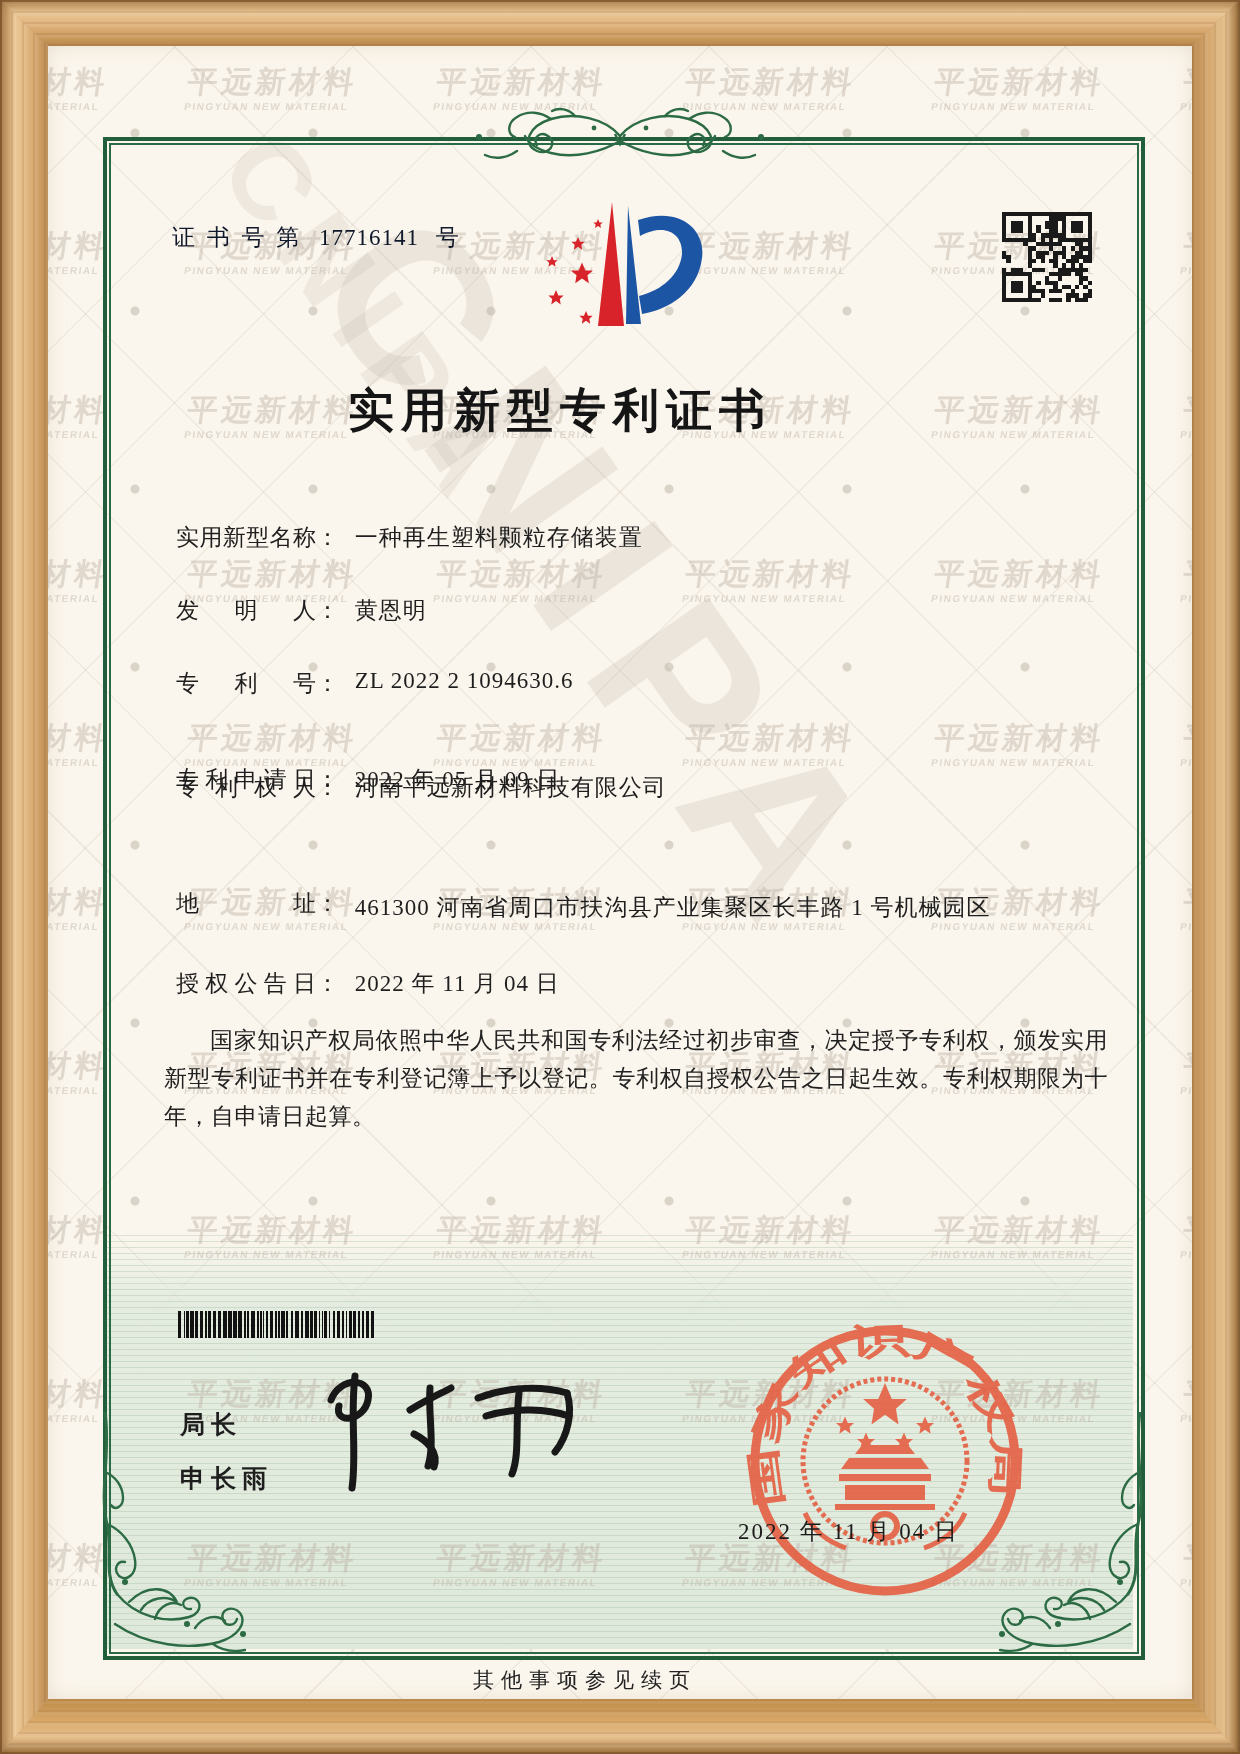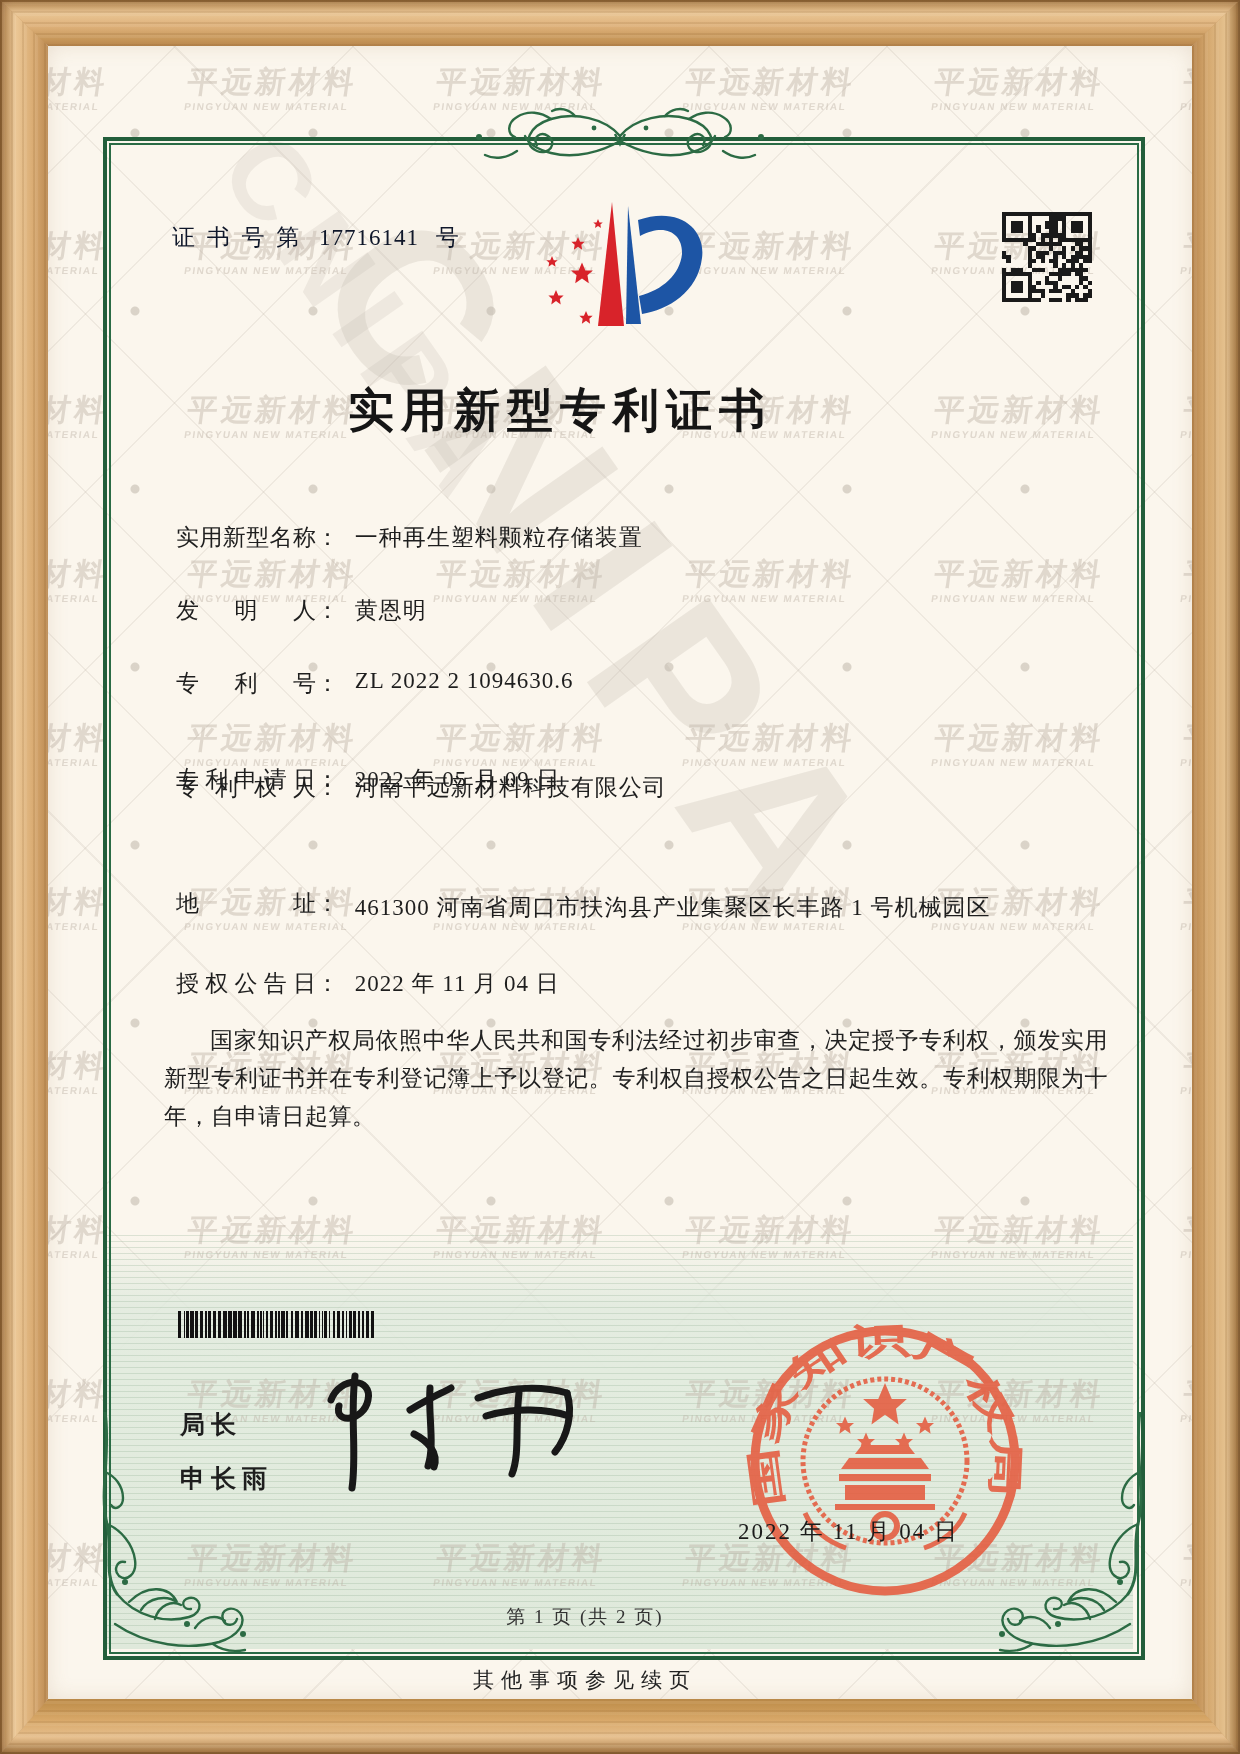--- a/index.html
+++ b/index.html
@@ -819,21 +819,20 @@
         <use href="#star" transform="translate(162,124) scale(0.95)"></use>
         <path d="M113,136 h60 l-7,-9 h-46 Z"></path>
         <path d="M99,151 h88 l-8,-11 h-72 Z"></path>
         <rect x="97" y="156" width="92" height="7"></rect>
         <rect x="103" y="167" width="80" height="15"></rect>
         <rect x="93" y="186" width="100" height="6"></rect>
       </g>
     </svg>
     <div class="seal-date">2022 年 11 月 04 日</div>
 
-    <div class="page-info">第 1 页 (共 2 页)</div>
     <div class="cont-note">其他事项参见续页</div>
   </div>
 
   <div class="wood wood-top"></div>
   <div class="wood wood-bottom"></div>
   <div class="wood wood-left"></div>
   <div class="wood wood-right"></div>
   <div class="rim"></div>
 </div>
 

